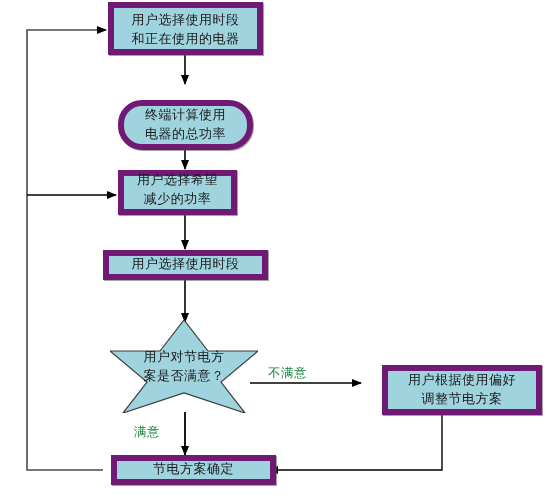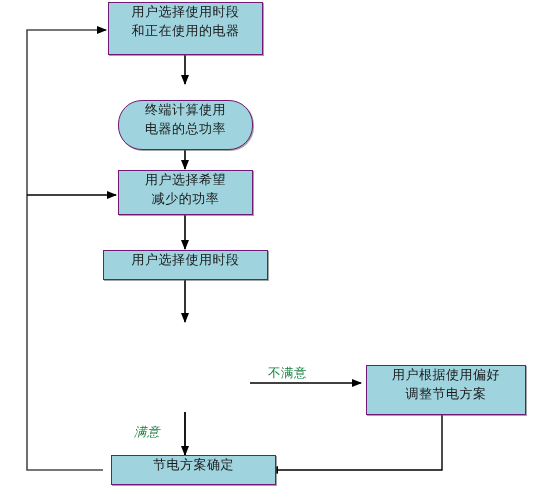--- a/index.html
+++ b/index.html
@@ -12,23 +12,23 @@
     width: 550px;
     height: 500px;
     background: #ffffff;
     font-family: "DejaVu Sans", "Liberation Sans", sans-serif;
     overflow: hidden;
   }
   .node {
     position: absolute;
     box-sizing: border-box;
     background: #9fd4df;
-    border: 1px solid #701a75;
+    border: 6px solid #701a75;
     display: flex;
-    align-items: flex-start;
+    align-items: flex-end;
     justify-content: center;
     text-align: center;
     color: #1a1a1a;
     font-size: 13px;
     line-height: 1.45;
     letter-spacing: 0.5px;
     white-space: pre-line;
     box-shadow: 1px 1px 0 rgba(90,90,90,0.55);
   }
   .star-wrap {
@@ -102,36 +102,43 @@
   <div class="node" style="left:108px; top:2px; width:155px; height:53px;">
     <span>用户选择使用时段
 和正在使用的电器</span>
   </div>
 
   <div class="node" style="left:118px; top:100px; width:135px; height:50px;border-radius:24px;">
     <span>终端计算使用
 电器的总功率</span>
   </div>
 
-  <div class="node" style="left:118px; top:170px; width:135px; height:45px;">
+  <div class="node" style="left:118px; top:170px; width:119px; height:45px;">
     <span>用户选择希望
 减少的功率</span>
   </div>
 
   <div class="node" style="left:103px; top:250px; width:165px; height:30px;">
     <span>用户选择使用时段</span>
   </div>
 
+  <div class="star-wrap" style="left:110px; top:320px; width:148px; height:93px;">
+    <svg width="148" height="93" viewBox="0 0 148 93">
+      <polygon points="74,0 98,31 148,31 111,62 135,93 74,73 13,93 37,62 0,31 50,31" fill="#9fd4df" stroke="#3b3b3b" stroke-width="1.2"></polygon>
+    </svg>
+    <span class="star-label">用户对节电方
+案是否满意？</span>
+  </div>
 
-  <div class="node" style="left:366px; top:365px; width:160px; height:50px;">
+  <div class="node" style="left:382px; top:365px; width:160px; height:50px;">
     <span>用户根据使用偏好
 调整节电方案</span>
   </div>
 
   <div class="node" style="left:103px; top:455px; width:165px; height:30px;margin-left:8px;">
     <span>节电方案确定</span>
   </div>
 
   <div class="edge-label" style="left:268px; top:365px;">不满意</div>
 
-  <div class="edge-label" style="left:134px; top:424px;font-style:italic;">满意</div>
+  <div class="edge-label" style="left:134px; top:424px;">满意</div>
 
 </div>
 
 </body></html>

